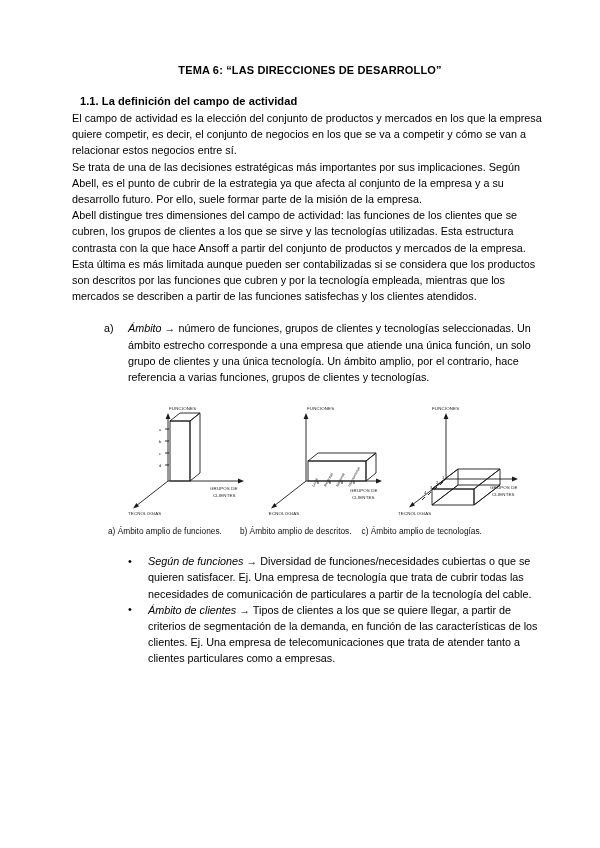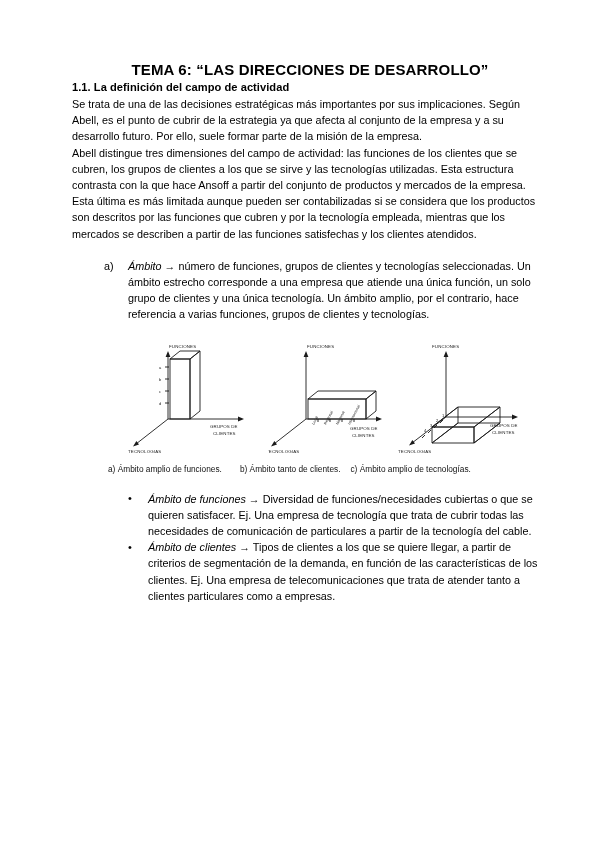--- a/index.html
+++ b/index.html
@@ -17,43 +17,43 @@
   .page {
     position: relative;
     width: 600px;
     height: 848px;
     box-sizing: border-box;
     padding: 62px 52px 0 72px;
     background: #ffffff;
   }
   .doc-title {
     text-align: center;
-    font-size: 15px;
+    font-size: 11px;
     font-weight: bold;
     letter-spacing: 0.15px;
-    margin: 0 0 1px 0;
+    margin: 0 0 15px 0;
     line-height: 16px;
   }
   .section-title {
     font-size: 11.3px;
     font-weight: bold;
     line-height: 16px;
     margin: 0 0 1px 0;
     padding-left: 18px;
     letter-spacing: 0.1px;
   }
   .section-title .num {
     display: inline-block;
     width: 22px;
   }
   .subsection-title {
     font-size: 11.1px;
     font-weight: bold;
     line-height: 16px;
-    margin: 0 0 1px 0;
+    margin: 0 0 1px 8px;
     letter-spacing: 0.05px;
   }
   p.body-text {
     font-size: 10.8px;
     line-height: 16.2px;
     margin: 0;
     text-align: left;
     letter-spacing: 0.01px;
   }
   p.spaced {
@@ -148,20 +148,21 @@
 </head>
 <body>
 
 <div class="page">
 
   <h1 class="doc-title">TEMA 6: “LAS DIRECCIONES DE DESARROLLO”</h1>
 
 
   <div class="subsection-title">1.1. La definición del campo de actividad</div>
 
+  <p class="body-text">El campo de actividad es la elección del conjunto de productos y mercados en los que la empresa quiere competir, es decir, el conjunto de negocios en los que se va a competir y cómo se van a relacionar estos negocios entre sí.</p>
   <p class="body-text">Se trata de una de las decisiones estratégicas más importantes por sus implicaciones. Según Abell, es el punto de cubrir de la estrategia ya que afecta al conjunto de la empresa y a su desarrollo futuro. Por ello, suele formar parte de la misión de la empresa.</p>
   <p class="body-text spaced">Abell distingue tres dimensiones del campo de actividad: las funciones de los clientes que se cubren, los grupos de clientes a los que se sirve y las tecnologías utilizadas. Esta estructura contrasta con la que hace Ansoff a partir del conjunto de productos y mercados de la empresa. Esta última es más limitada aunque pueden ser contabilizadas si se considera que los productos son descritos por las funciones que cubren y por la tecnología empleada, mientras que los mercados se describen a partir de las funciones satisfechas y los clientes atendidos.</p>
 
   <ul class="list-alpha">
     <li>
       <span class="marker">a)</span><em class="term">Ámbito</em>
       <span>→</span>
       <span>número de funciones, grupos de clientes y tecnologías seleccionadas. Un ámbito estrecho corresponde a una empresa que atiende una única función, un solo grupo de clientes y una única tecnología. Un ámbito amplio, por el contrario, hace referencia a varias funciones, grupos de clientes y tecnologías.</span><br>
     </li>
   </ul>
@@ -265,27 +266,27 @@
           <text class="ticklabel" x="44" y="76">1</text>
           <text class="ticklabel" x="38" y="81">2</text>
           <text class="ticklabel" x="32" y="86">3</text>
           <text class="ticklabel" x="26" y="91">4</text>
         </svg>
       </div>
 
     </div>
 
     <div class="fig-caption">
-      <span class="cap-item cap-a">a)   Ámbito amplio de funciones.</span><span class="cap-item cap-b">b)   Ámbito tanto de clientes.</span><span class="cap-item cap-c">c)   Ámbito amplio de tecnologías.</span>
+      <span class="cap-item cap-a">a)   Ámbito amplio de funciones.</span><span class="cap-item cap-b">b)   Ámbito amplio de descritos.</span><span class="cap-item cap-c">c)   Ámbito amplio de tecnologías.</span>
     </div>
   </div>
 
   <ul class="list-bullet">
     <li>
-      <span class="bdot">•</span><em class="term">Ámbito de funciones</em>
+      <span class="bdot">•</span><em class="term">Según de funciones</em>
       <span>→</span>
       <span>Diversidad de funciones/necesidades cubiertas o que se quieren satisfacer. Ej. Una empresa de tecnología que trata de cubrir todas las necesidades de comunicación de particulares a partir de la tecnología del cable.</span>
     </li>
     <li>
       <span class="bdot">•</span><em class="term">Ámbito de clientes</em>
       <span>→</span>
       <span>Tipos de clientes a los que se quiere llegar, a partir de criterios de segmentación de la demanda, en función de las características de los clientes. Ej. Una empresa de telecomunicaciones que trata de atender tanto a clientes particulares como a empresas.</span>
     </li>
   </ul>
 

